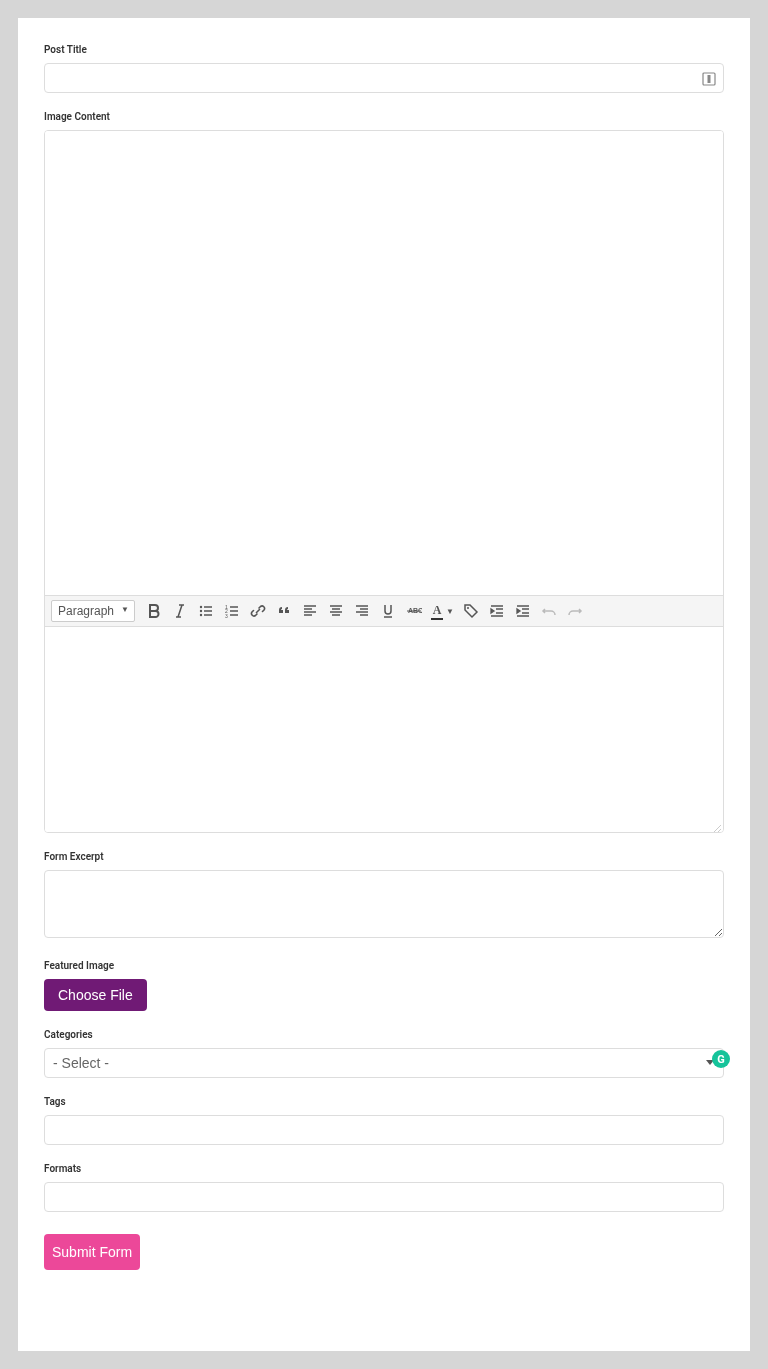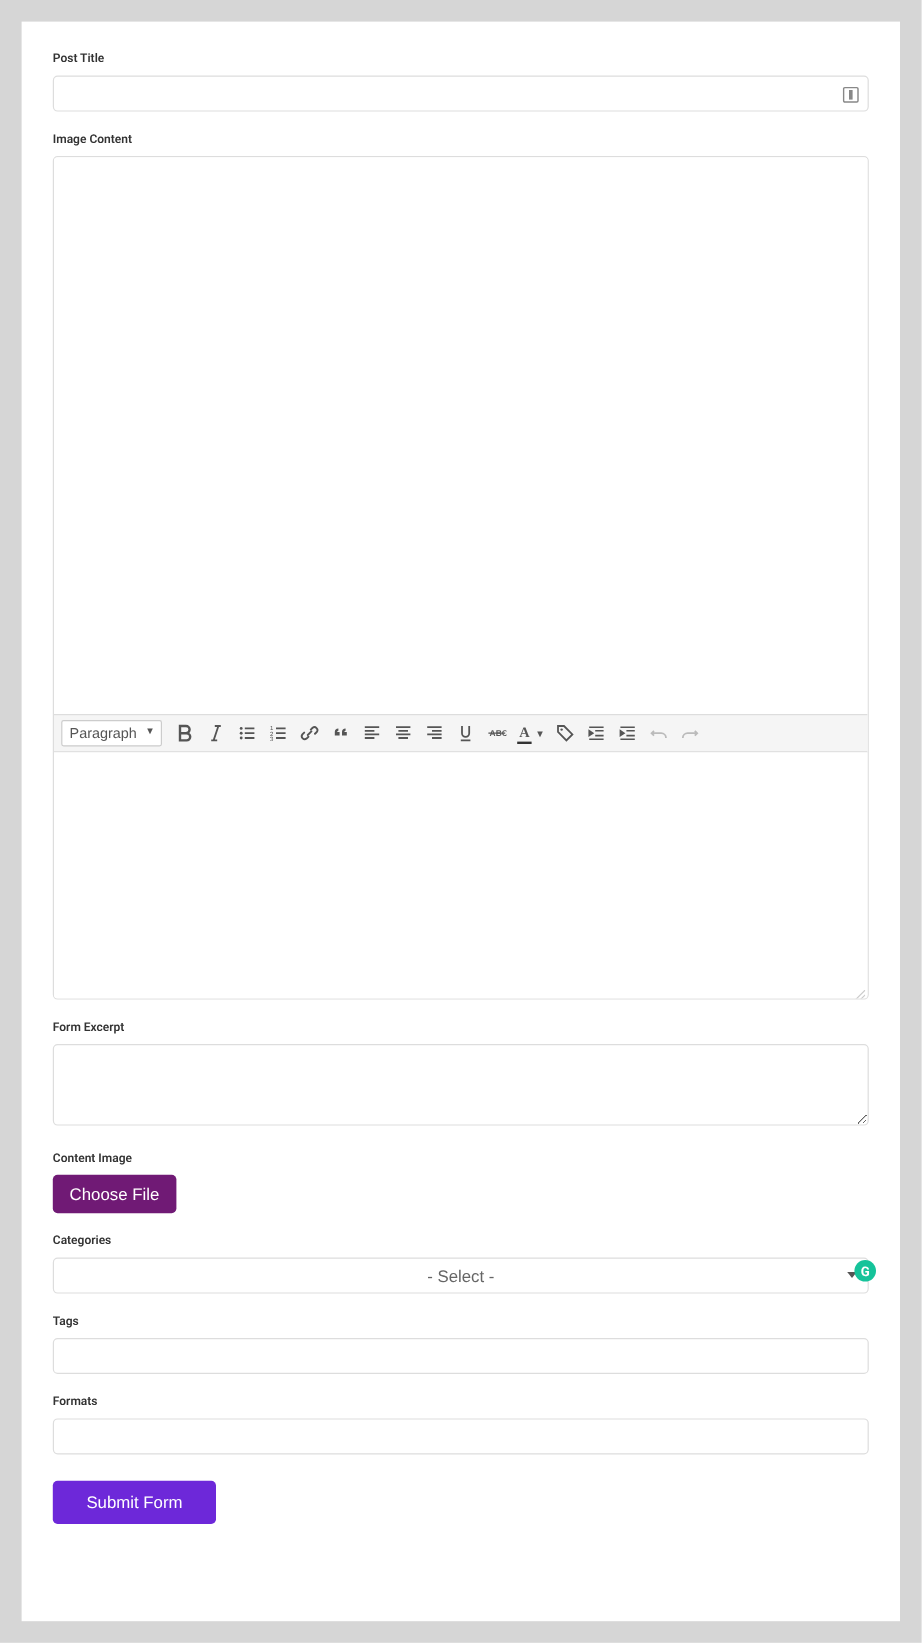--- a/index.html
+++ b/index.html
@@ -147,42 +147,41 @@
     .select-input {
       width: 100%;
       height: 30px;
       border: 1px solid #ddd;
       border-radius: 4px;
       padding: 4px 8px;
       font-size: 14px;
       background: #fff;
       color: #666;
       appearance: none;
-      text-align: center;
     }
     .select-wrap {
       position: relative;
     }
     .select-wrap::after {
       content: "";
       position: absolute;
       right: 10px;
       top: 12px;
       width: 0;
       height: 0;
       border-left: 4px solid transparent;
       border-right: 4px solid transparent;
       border-top: 5px solid #555;
       pointer-events: none;
     }
     .btn-submit {
-      background: #6d28d9;
+      background: #ec4899;
       color: #fff;
       border: none;
-      padding: 10px 28px;
+      padding: 10px 8px;
       font-size: 14px;
       border-radius: 4px;
       cursor: pointer;
       margin-top: 4px;
     }
     .grammarly-badge {
       position: absolute;
       right: 38px;
       top: 1050px;
       width: 18px;
@@ -346,21 +345,21 @@
       </div>
     </div>
   </div>
 
   <div class="field-group">
     <label class="field-label">Form Excerpt</label>
     <textarea class="textarea-input" style=""></textarea>
   </div>
 
   <div class="field-group">
-    <label class="field-label">Content Image</label>
+    <label class="field-label">Featured Image</label>
     <button class="btn-file">Choose File</button>
   </div>
 
   <div class="field-group">
     <label class="field-label">Categories</label>
     <div class="select-wrap">
       <select class="select-input">
         <option>- Select -</option>
       </select>
     </div>

